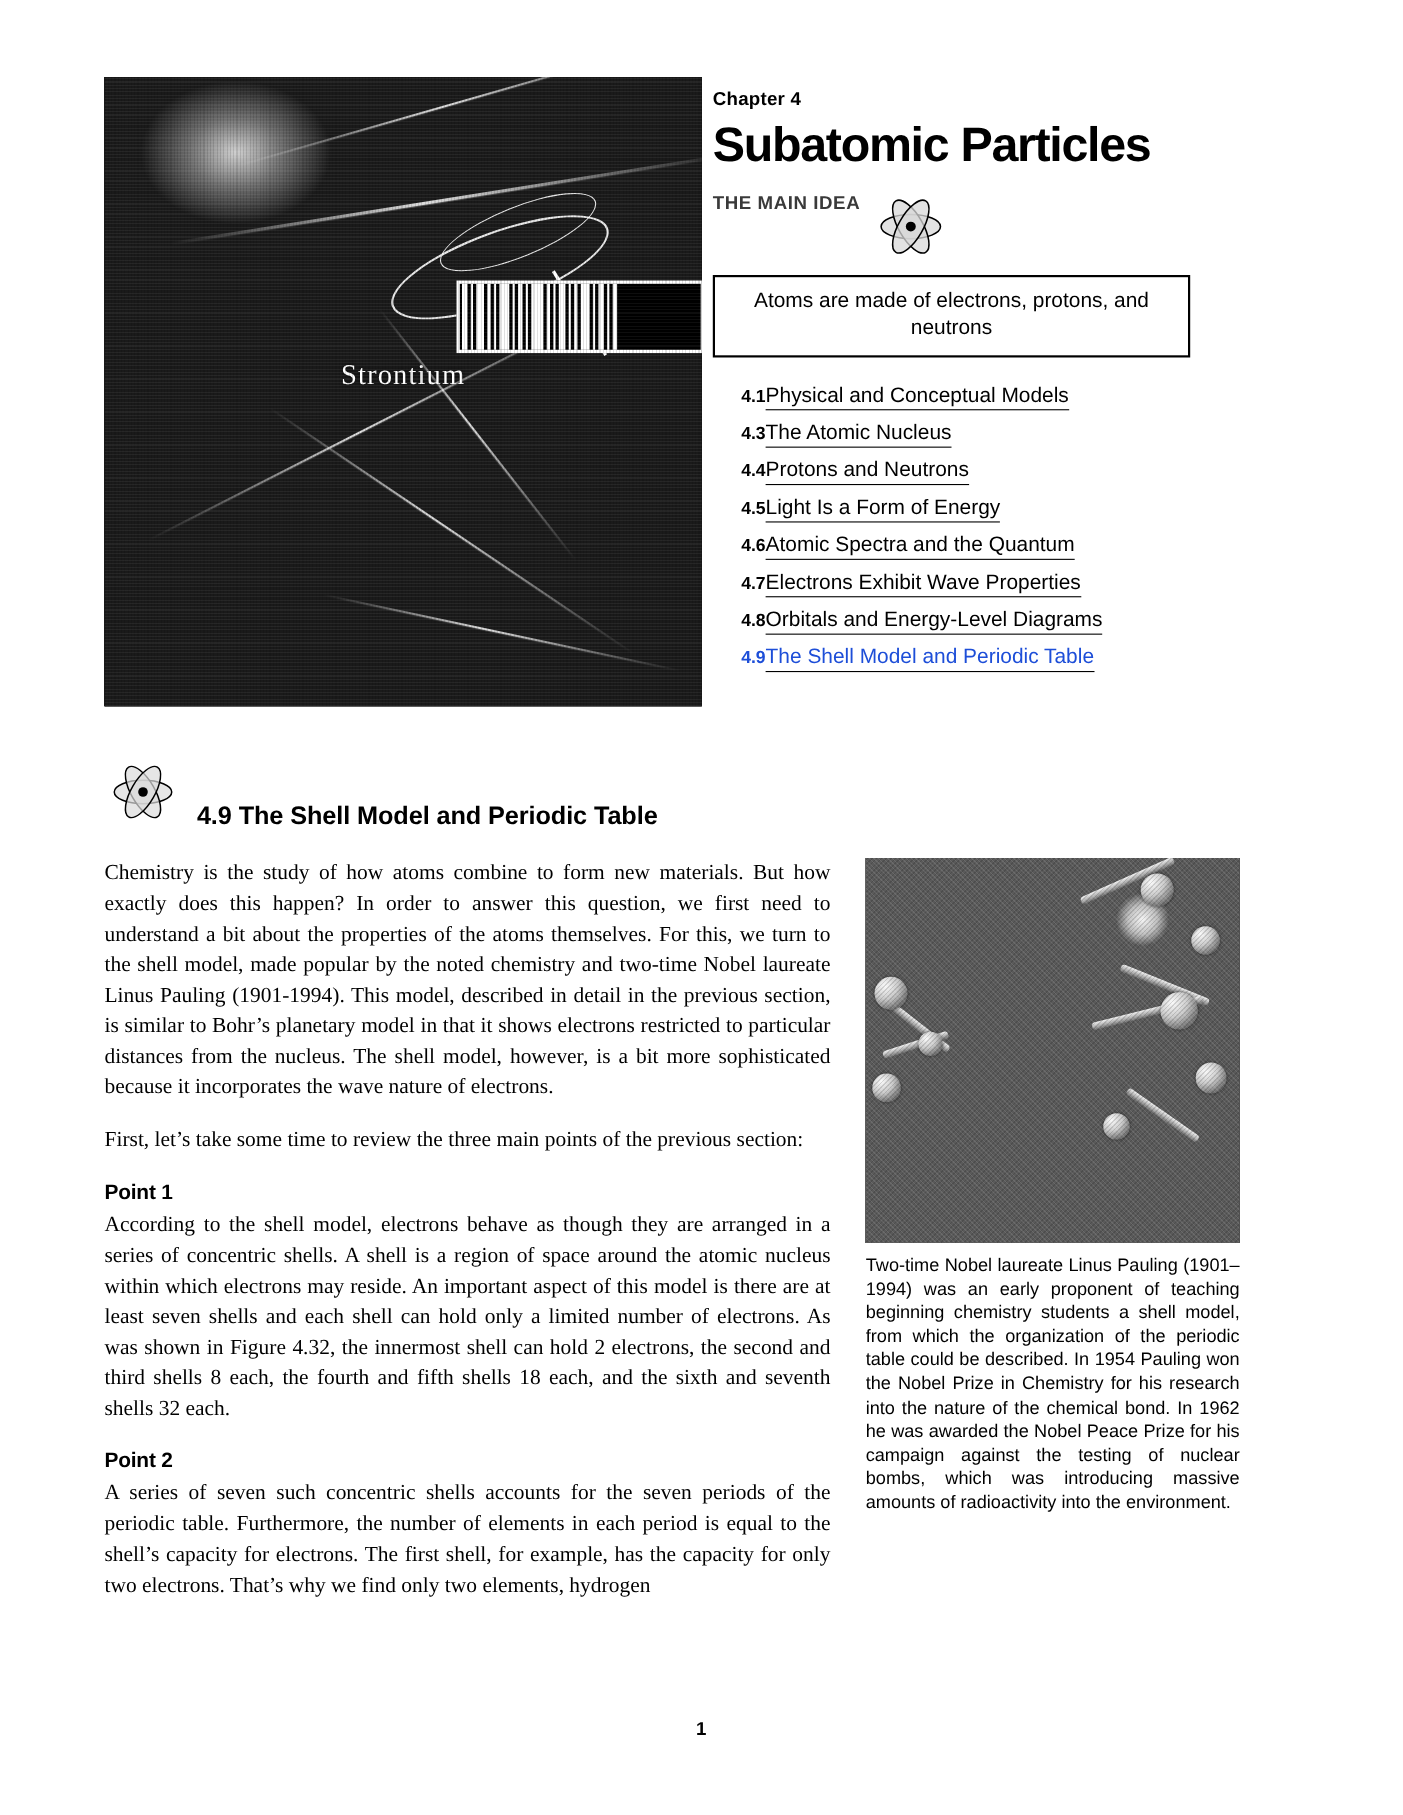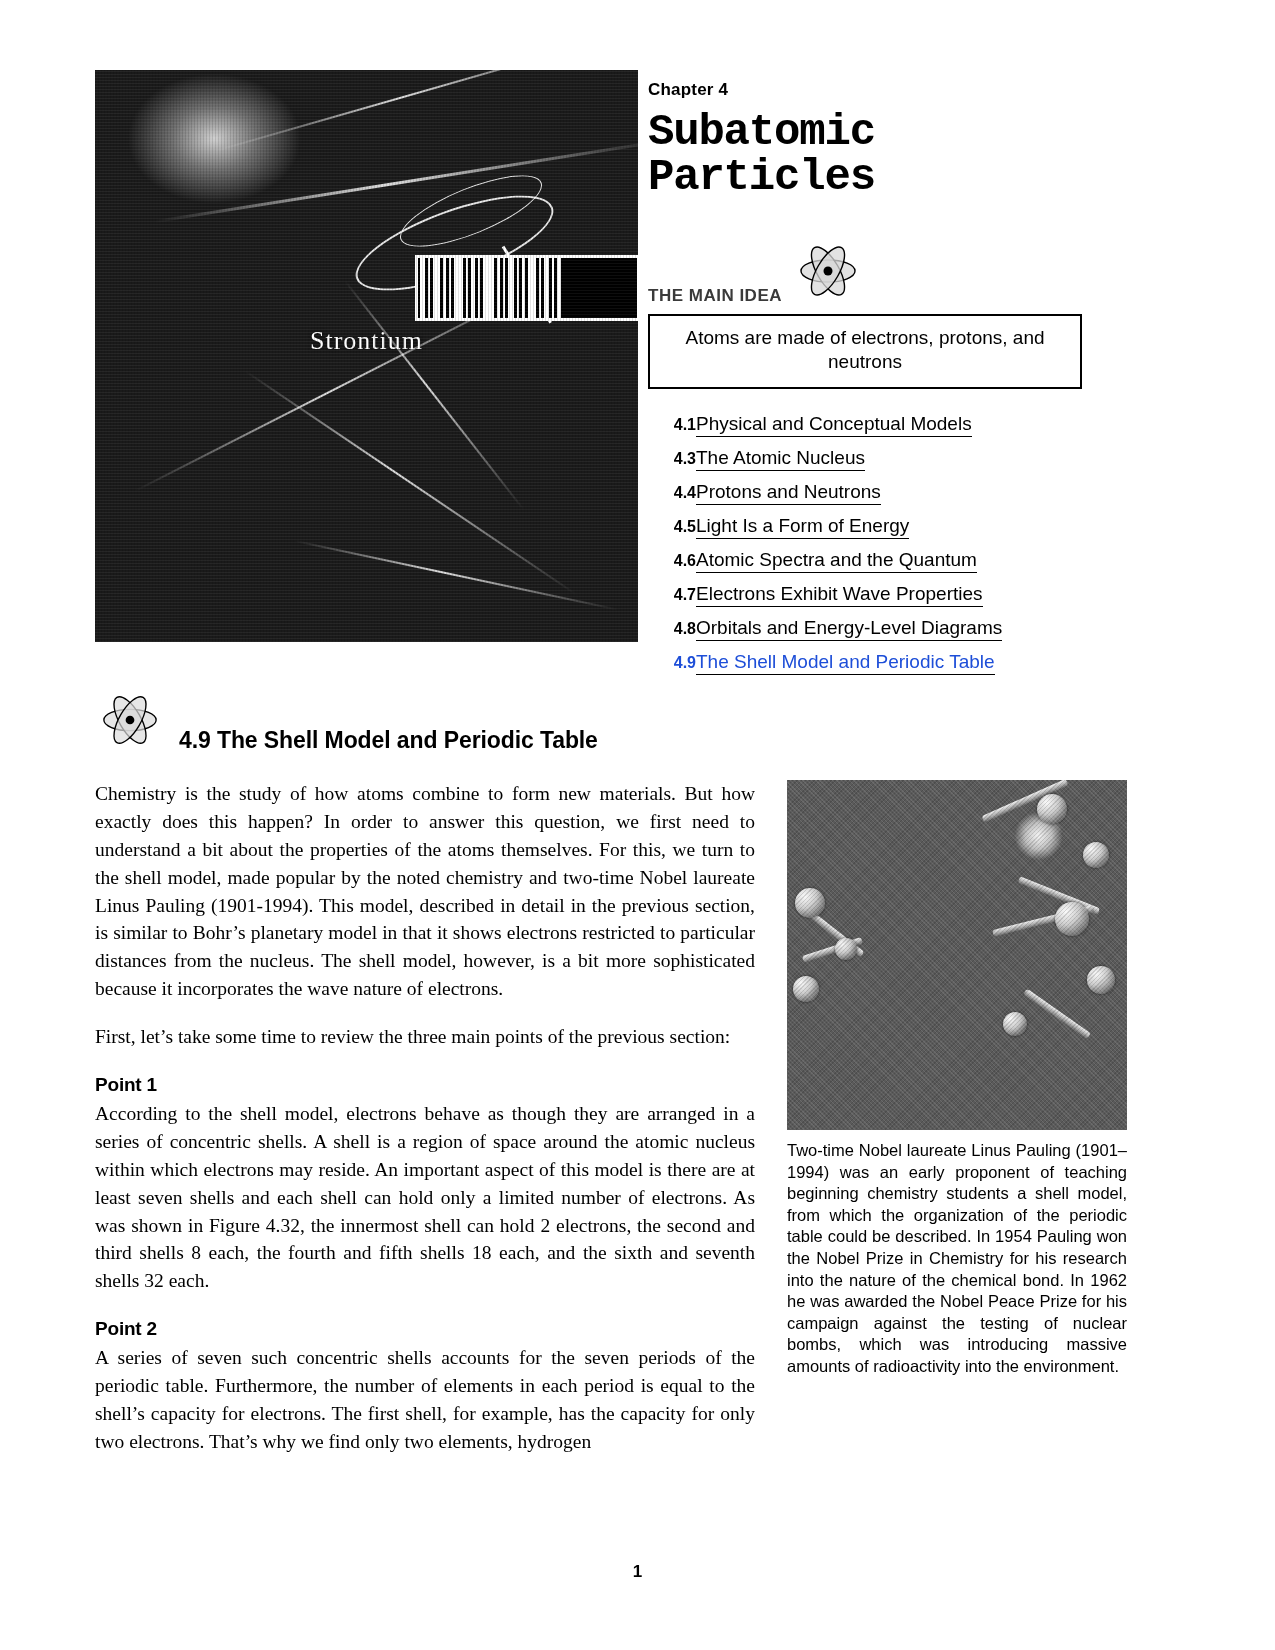--- a/index.html
+++ b/index.html
@@ -122,30 +122,30 @@
     width: 450px;
   }
   .chapter-label {
     font-family: "Liberation Sans", sans-serif;
     font-weight: bold;
     font-size: 17px;
     letter-spacing: .2px;
     margin: 0 0 10px 0;
   }
   .chapter-title {
-    font-family: Liberation Mono, monospace;
+    font-family: Liberation Sans, sans-serif;
     font-weight: bold;
     font-size: 44px;
     letter-spacing: -1.2px;
     line-height: 1.02;
-    margin: 0 0 40px 0;
+    margin: 0 0 20px 0;
   }
   .main-idea-row {
     display: flex;
-    align-items: flex-end;
+    align-items: flex-start;
     gap: 14px;
     margin-bottom: 8px;
   }
   .main-idea-label {
     font-family: "Liberation Sans", sans-serif;
     font-weight: bold;
     font-size: 17px;
     letter-spacing: .5px;
     color: #3a3a3a;
   }

